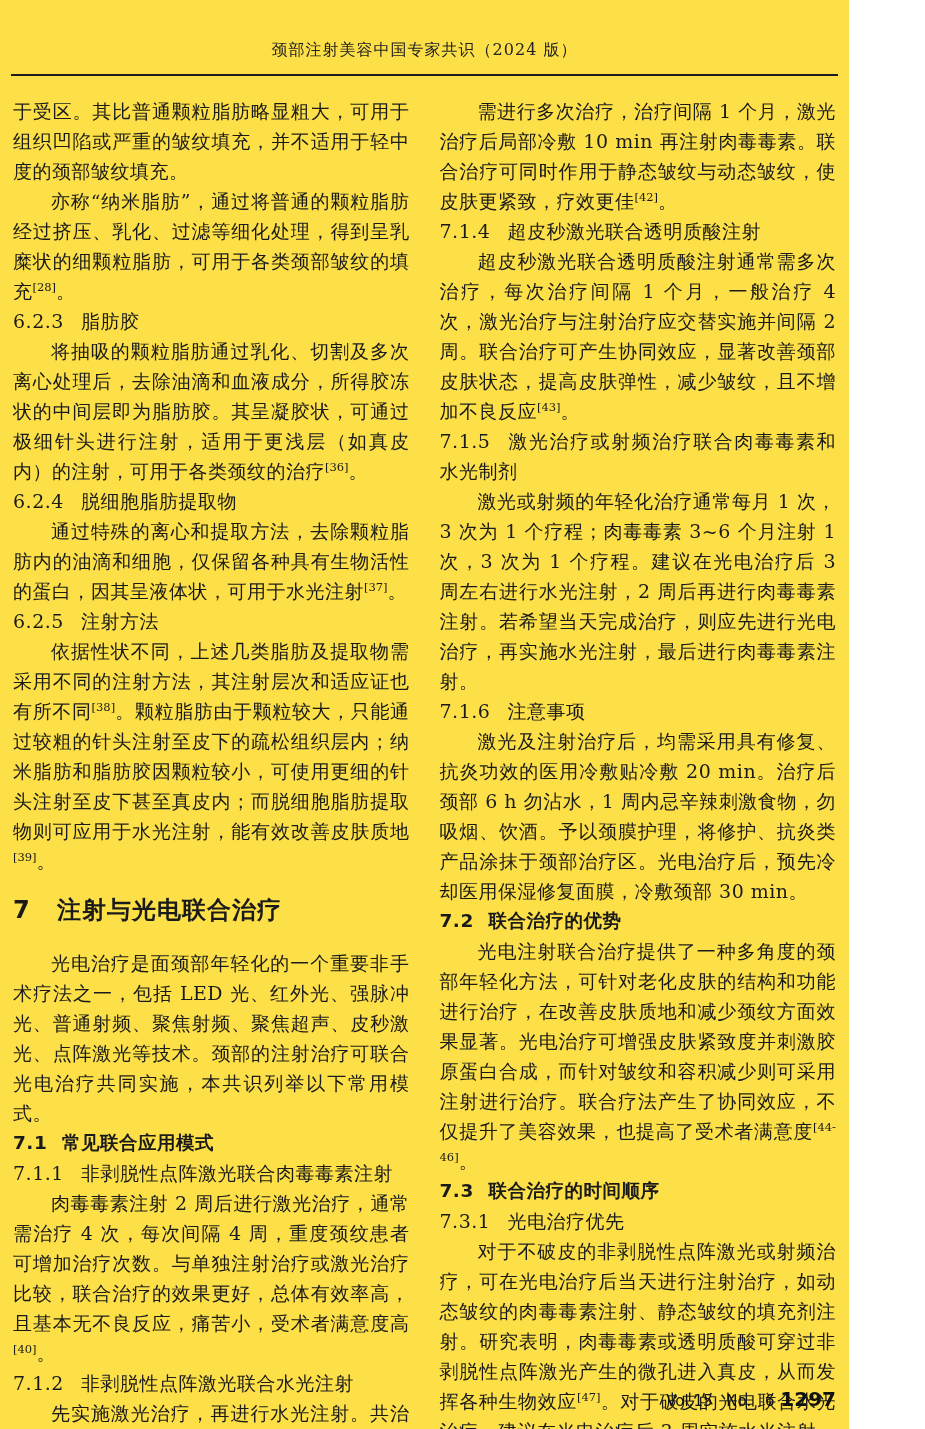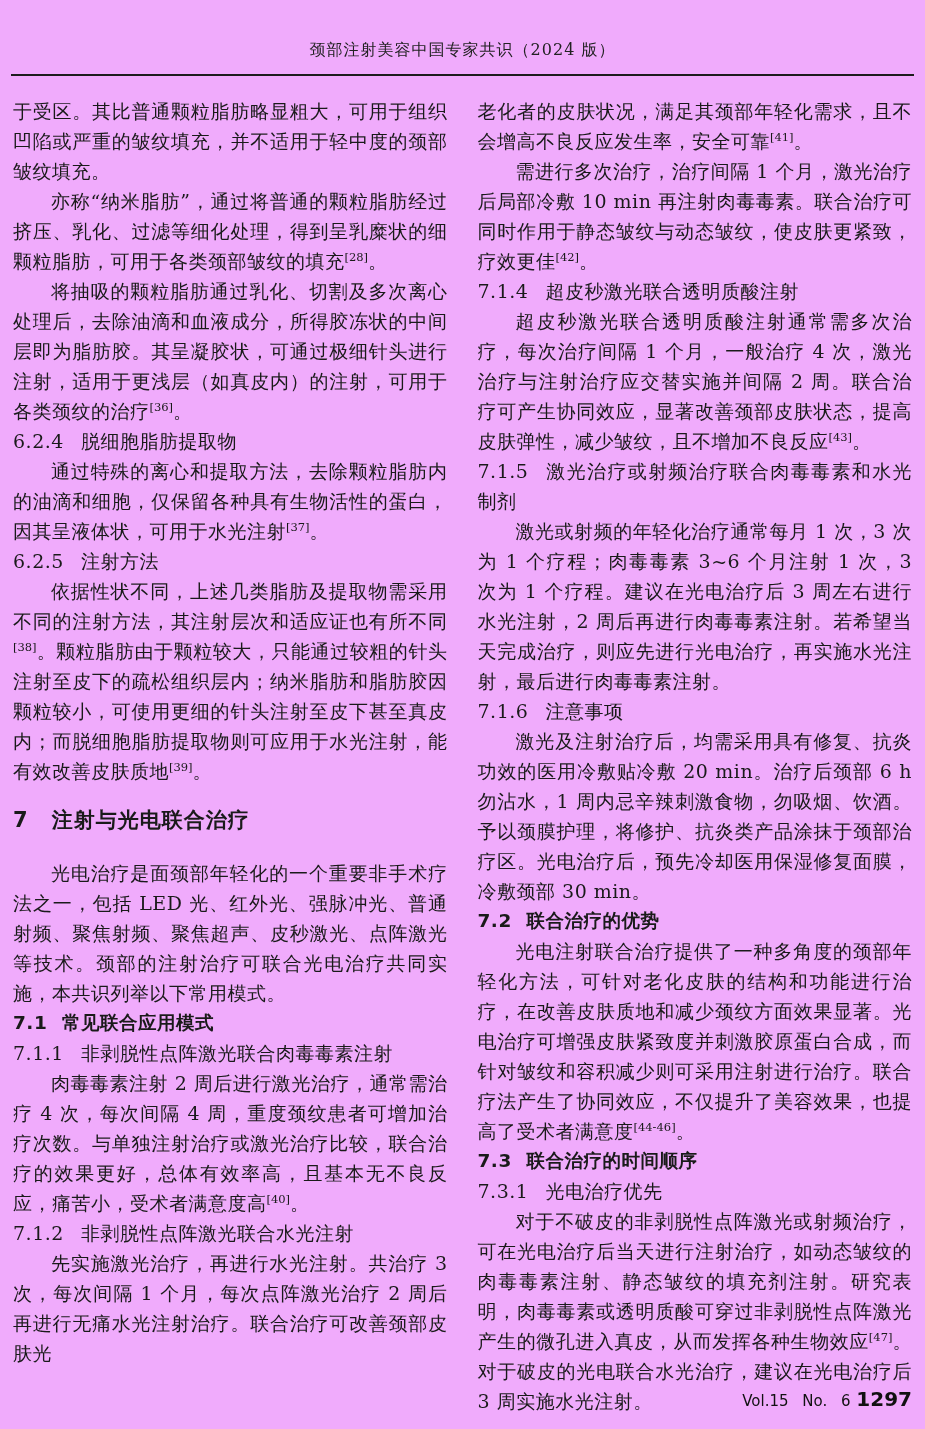--- a/index.html
+++ b/index.html
@@ -1,37 +1,37 @@
 <!DOCTYPE html>
 <html><head>
 <meta charset="utf-8">
 <style>
   html,body { margin:0; padding:0; background:#ffffff; }
   .page {
     position:relative;
-    width:925px; height:1429px;
-    background:#f0abfc;
+    width:849px; height:1429px;
+    background:#fde047;
     color:#1a1a1a;
     font-family:"DejaVu Serif","Liberation Serif",serif;
     overflow:hidden;
     box-sizing:border-box;
   }
   .header { padding-top:40px; text-align:center; }
   .journal-title { font-size:16px; letter-spacing:1px; color:#222; }
   .header-rule { border:none; border-top:2px solid #1c1c1c; margin:13px 11px 0 11px; }
   .columns { display:flex; gap:30px; padding:0 13px; margin-top:20px; }
   .col { flex:1; min-width:0; }
   .blk { font-size:19px; line-height:30px; text-align:justify; letter-spacing:0.5px; }
   .p { text-indent:2em; }
   .p-cont { text-indent:0; }
   .h3 { }
   .h2 { font-weight:bold; font-family:"DejaVu Sans","Liberation Sans",sans-serif; font-size:18.5px; letter-spacing:0.5px; }
   .h1 {
     font-weight:bold; font-family:"DejaVu Sans","Liberation Sans",sans-serif;
-    font-size:21px; letter-spacing:1px; margin:20px 0 24px 0; line-height:28px;
+    font-size:24px; letter-spacing:1px; margin:20px 0 24px 0; line-height:28px;
   }
   .h1 .num { margin-right:1.1em; }
   .h2 .num { margin-right:0.8em; }
   .h3 .num { margin-right:0.9em; }
   sup { font-size:11.5px; line-height:0; vertical-align:super; letter-spacing:0; }
   sub { font-size:11.5px; line-height:0; vertical-align:sub; letter-spacing:0; }
   .footer {
     position:absolute; right:13px; bottom:18px;
     font-family:"DejaVu Sans","Liberation Sans",sans-serif;
     font-size:15px; color:#111;
@@ -46,35 +46,35 @@
 
   <div class="header">
     <div class="journal-title">颈部注射美容中国专家共识（2024 版）</div>
     <hr class="header-rule">
   </div>
 
   <div class="columns">
     <div class="col">
         <div class="blk p-cont"><span>于受区。其比普通颗粒脂肪略显粗大，可用于组织凹陷或严重的皱纹填充，并不适用于轻中度的颈部皱纹填充。</span></div>
         <div class="blk p"><span>亦称“纳米脂肪”，通过将普通的颗粒脂肪经过挤压、乳化、过滤等细化处理，得到呈乳糜状的细颗粒脂肪，可用于各类颈部皱纹的填充</span><sup>[28]</sup><span>。</span></div>
+        <div class="blk h3"><span class="num">6.2.3</span><span>脂肪胶</span></div>
         <div class="blk p"><span>将抽吸的颗粒脂肪通过乳化、切割及多次离心处理后，去除油滴和血液成分，所得胶冻状的中间层即为脂肪胶。其呈凝胶状，可通过极细针头进行注射，适用于更浅层（如真皮内）的注射，可用于各类颈纹的治疗</span><sup>[36]</sup><span>。</span></div>
         <div class="blk h3"><span class="num">6.2.4</span><span>脱细胞脂肪提取物</span></div>
         <div class="blk p"><span>通过特殊的离心和提取方法，去除颗粒脂肪内的油滴和细胞，仅保留各种具有生物活性的蛋白，因其呈液体状，可用于水光注射</span><sup>[37]</sup><span>。</span></div>
         <div class="blk h3"><span class="num">6.2.5</span><span>注射方法</span></div>
         <div class="blk p"><span>依据性状不同，上述几类脂肪及提取物需采用不同的注射方法，其注射层次和适应证也有所不同</span><sup>[38]</sup><span>。颗粒脂肪由于颗粒较大，只能通过较粗的针头注射至皮下的疏松组织层内；纳米脂肪和脂肪胶因颗粒较小，可使用更细的针头注射至皮下甚至真皮内；而脱细胞脂肪提取物则可应用于水光注射，能有效改善皮肤质地</span><sup>[39]</sup><span>。</span></div>
         <div class="blk h1"><span class="num">7</span><span>注射与光电联合治疗</span></div>
         <div class="blk p"><span>光电治疗是面颈部年轻化的一个重要非手术疗法之一，包括 LED 光、红外光、强脉冲光、普通射频、聚焦射频、聚焦超声、皮秒激光、点阵激光等技术。颈部的注射治疗可联合光电治疗共同实施，本共识列举以下常用模式。</span></div>
         <div class="blk h2"><span class="num">7.1</span><span>常见联合应用模式</span></div>
         <div class="blk h3"><span class="num">7.1.1</span><span>非剥脱性点阵激光联合肉毒毒素注射</span></div>
         <div class="blk p"><span>肉毒毒素注射 2 周后进行激光治疗，通常需治疗 4 次，每次间隔 4 周，重度颈纹患者可增加治疗次数。与单独注射治疗或激光治疗比较，联合治疗的效果更好，总体有效率高，且基本无不良反应，痛苦小，受术者满意度高</span><sup>[40]</sup><span>。</span></div>
         <div class="blk h3"><span class="num">7.1.2</span><span>非剥脱性点阵激光联合水光注射</span></div>
         <div class="blk p"><span>先实施激光治疗，再进行水光注射。共治疗 3 次，每次间隔 1 个月，每次点阵激光治疗 2 周后再进行无痛水光注射治疗。联合治疗可改善颈部皮肤光</span></div>
       </div>
     <div class="col">
-        <div class="blk p-cont"><span>老化者的皮肤状况，满足其颈部年轻化需求，且不会增高不良反应发生率，安全可靠</span><sup>[41]</sup><span>。</span></div>
         <div class="blk p"><span>需进行多次治疗，治疗间隔 1 个月，激光治疗后局部冷敷 10 min 再注射肉毒毒素。联合治疗可同时作用于静态皱纹与动态皱纹，使皮肤更紧致，疗效更佳</span><sup>[42]</sup><span>。</span></div>
         <div class="blk h3"><span class="num">7.1.4</span><span>超皮秒激光联合透明质酸注射</span></div>
         <div class="blk p"><span>超皮秒激光联合透明质酸注射通常需多次治疗，每次治疗间隔 1 个月，一般治疗 4 次，激光治疗与注射治疗应交替实施并间隔 2 周。联合治疗可产生协同效应，显著改善颈部皮肤状态，提高皮肤弹性，减少皱纹，且不增加不良反应</span><sup>[43]</sup><span>。</span></div>
         <div class="blk h3"><span class="num">7.1.5</span><span>激光治疗或射频治疗联合肉毒毒素和水光制剂</span></div>
         <div class="blk p"><span>激光或射频的年轻化治疗通常每月 1 次，3 次为 1 个疗程；肉毒毒素 3~6 个月注射 1 次，3 次为 1 个疗程。建议在光电治疗后 3 周左右进行水光注射，2 周后再进行肉毒毒素注射。若希望当天完成治疗，则应先进行光电治疗，再实施水光注射，最后进行肉毒毒素注射。</span></div>
         <div class="blk h3"><span class="num">7.1.6</span><span>注意事项</span></div>
         <div class="blk p"><span>激光及注射治疗后，均需采用具有修复、抗炎功效的医用冷敷贴冷敷 20 min。治疗后颈部 6 h 勿沾水，1 周内忌辛辣刺激食物，勿吸烟、饮酒。予以颈膜护理，将修护、抗炎类产品涂抹于颈部治疗区。光电治疗后，预先冷却医用保湿修复面膜，冷敷颈部 30 min。</span></div>
         <div class="blk h2"><span class="num">7.2</span><span>联合治疗的优势</span></div>
         <div class="blk p"><span>光电注射联合治疗提供了一种多角度的颈部年轻化方法，可针对老化皮肤的结构和功能进行治疗，在改善皮肤质地和减少颈纹方面效果显著。光电治疗可增强皮肤紧致度并刺激胶原蛋白合成，而针对皱纹和容积减少则可采用注射进行治疗。联合疗法产生了协同效应，不仅提升了美容效果，也提高了受术者满意度</span><sup>[44-46]</sup><span>。</span></div>
         <div class="blk h2"><span class="num">7.3</span><span>联合治疗的时间顺序</span></div>

